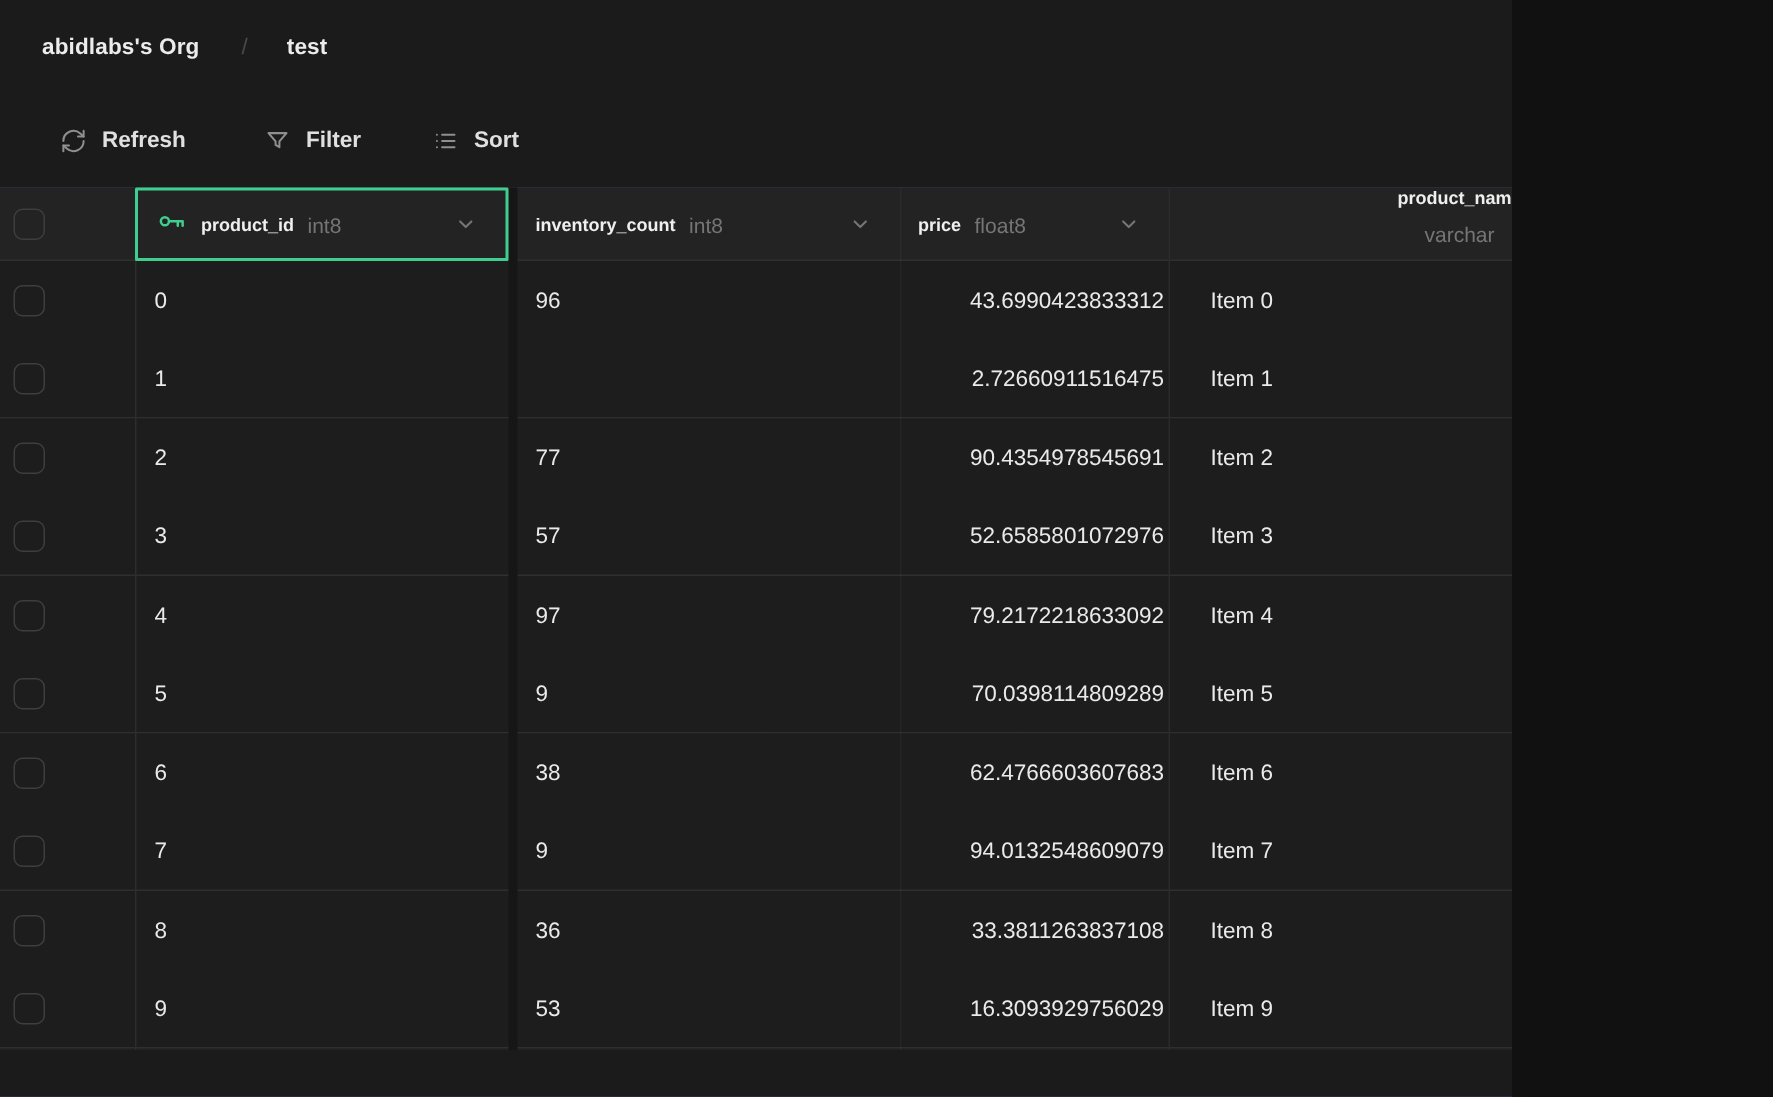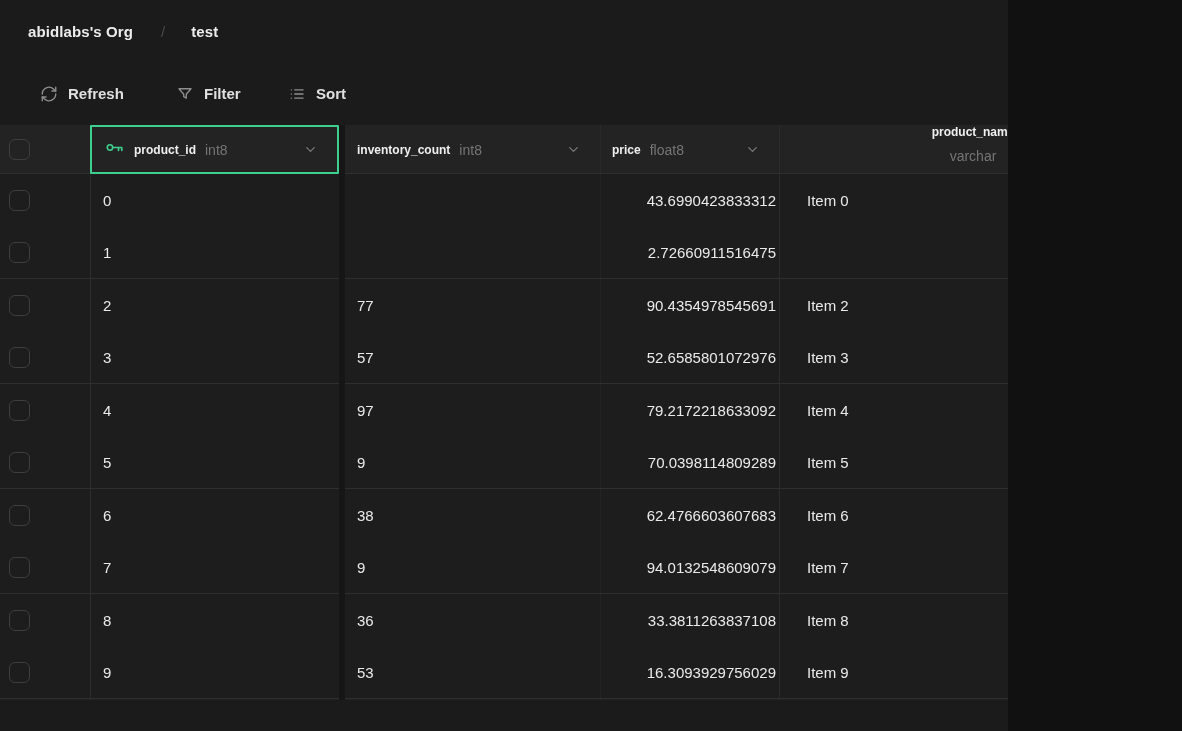--- a/index.html
+++ b/index.html
@@ -190,30 +190,32 @@
         </span>
       </div>
     </div>
 
     <div class="rows">
   <div class="row">
     <div class="selcell">
       <span class="checkbox"></span>
     </div>
     <div class="cell c-id">0</div>
+    <div class="cell c-inv">96</div>
     <div class="cell c-price">43.6990423833312</div>
     <div class="cell c-name">Item 0</div>
   </div>
 
   <div class="row pair-end">
     <div class="selcell">
       <span class="checkbox"></span>
     </div>
     <div class="cell c-id">1</div>
     <div class="cell c-price">2.72660911516475</div>
+    <div class="cell c-name">Item 1</div>
   </div>
 
   <div class="row">
     <div class="selcell">
       <span class="checkbox"></span>
     </div>
     <div class="cell c-id">2</div>
     <div class="cell c-inv">77</div>
     <div class="cell c-price">90.4354978545691</div>
     <div class="cell c-name">Item 2</div>

